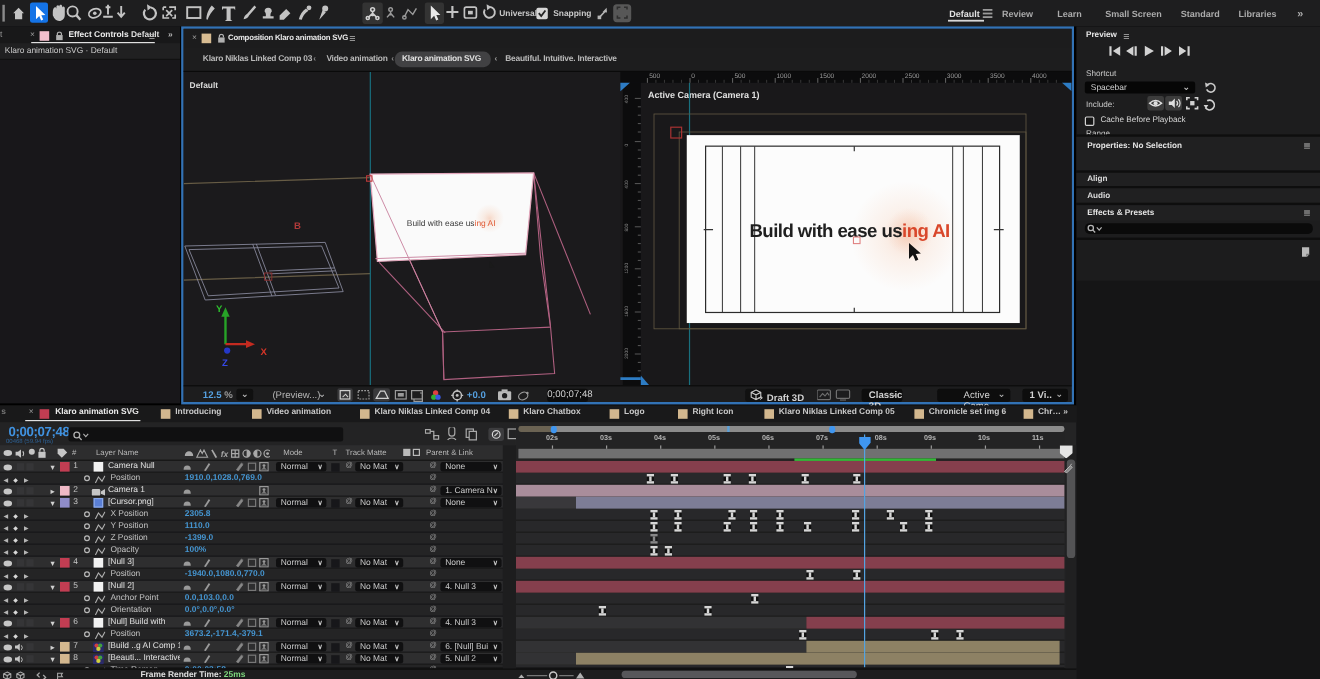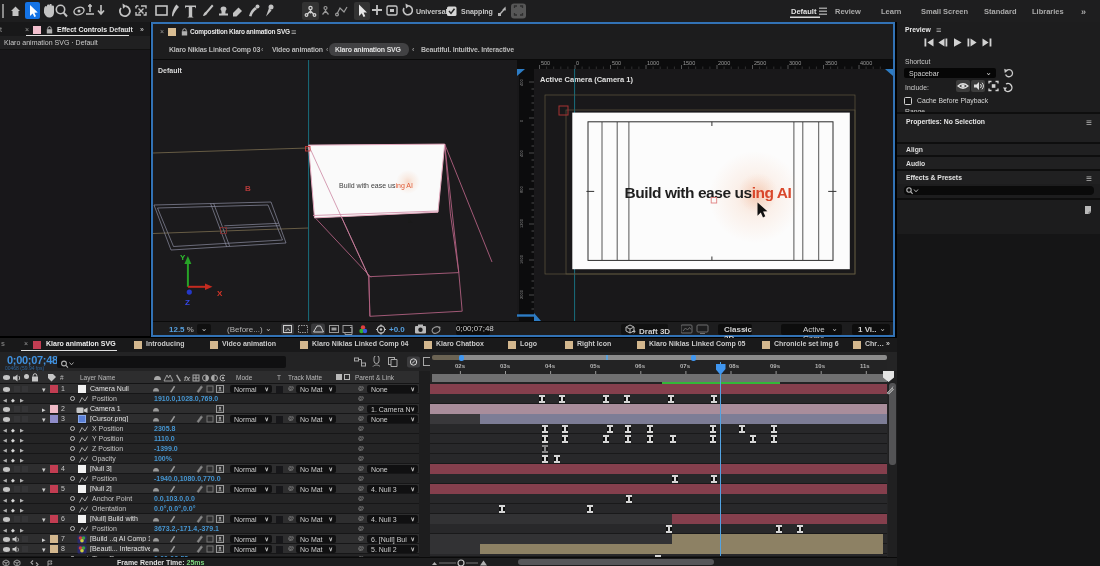--- a/index.html
+++ b/index.html
@@ -388,21 +388,21 @@
     <circle cx="605" cy="133" r="20" fill="url(#glow2)" opacity="0.42"></circle>
     <text x="555" y="137.5" font-size="15.5" font-weight="bold" fill="#1f1f1f" text-anchor="middle" style="letter-spacing:-0.45px;">Build with ease us<tspan fill="#d9472b">ing AI</tspan></text>
     <rect x="558.2" y="137.5" width="5.5" height="5.5" fill="none" stroke="#e08080" stroke-width="0.9"></rect>
     <path d="M604.5 142.4 L604.5 155.8 L607.8 152.6 L610 157.4 L612.3 156.3 L610.1 151.6 L614.4 151.2 Z" fill="#111"></path>
   </svg>
   </div>
 
   <div class="abs" style="left:0;top:297px;width:740px;height:14px;background:#1d1d1e;border-top:1px solid #0a0a0a;font-size:8px;color:#b5b5b5;">
     <span class="abs" style="left:16px;top:3px;color:#55a0e0;font-weight:bold;">12.5 <span style="color:#9a9a9a;">%</span></span>
     <span class="abs" style="left:44px;top:2px;width:14px;height:10px;background:#101010;border-radius:2px;text-align:center;color:#c0c0c0;">⌄</span>
-    <span class="abs" style="left:74px;top:3px;">(Before...)</span>
+    <span class="abs" style="left:74px;top:3px;">(Preview...)</span>
     <span class="abs" style="left:112px;top:2px;">⌄</span>
     <svg class="abs" style="left:128px;top:1px;" width="75" height="12">
       <rect x="0" y="0.5" width="13" height="11" rx="2" fill="#39393b"></rect>
       <rect x="2.5" y="2.5" width="8" height="7" fill="none" stroke="#cfcfcf" stroke-width="1"></rect>
         <path d="M4.5 8 l2.5 -2.5 l2 2.5" stroke="#cfcfcf" fill="none" stroke-width="0.9"></path>
       <rect x="17.5" y="2.5" width="9" height="7" fill="none" stroke="#9a9a9a" stroke-width="1" stroke-dasharray="1.5 1"></rect>
       <rect x="30" y="0.5" width="14 " height="11" rx="2" fill="#39393b"></rect>
       <path d="M32.5 9 l3.5 -6 h3.5 l3 6 Z" fill="none" stroke="#d0d0d0" stroke-width="1"></path>
       <rect x="48.5" y="2.5" width="9" height="7" fill="none" stroke="#9a9a9a" stroke-width="1"></rect>
         <rect x="50.5" y="4.5" width="5" height="3" fill="#9a9a9a"></rect>

